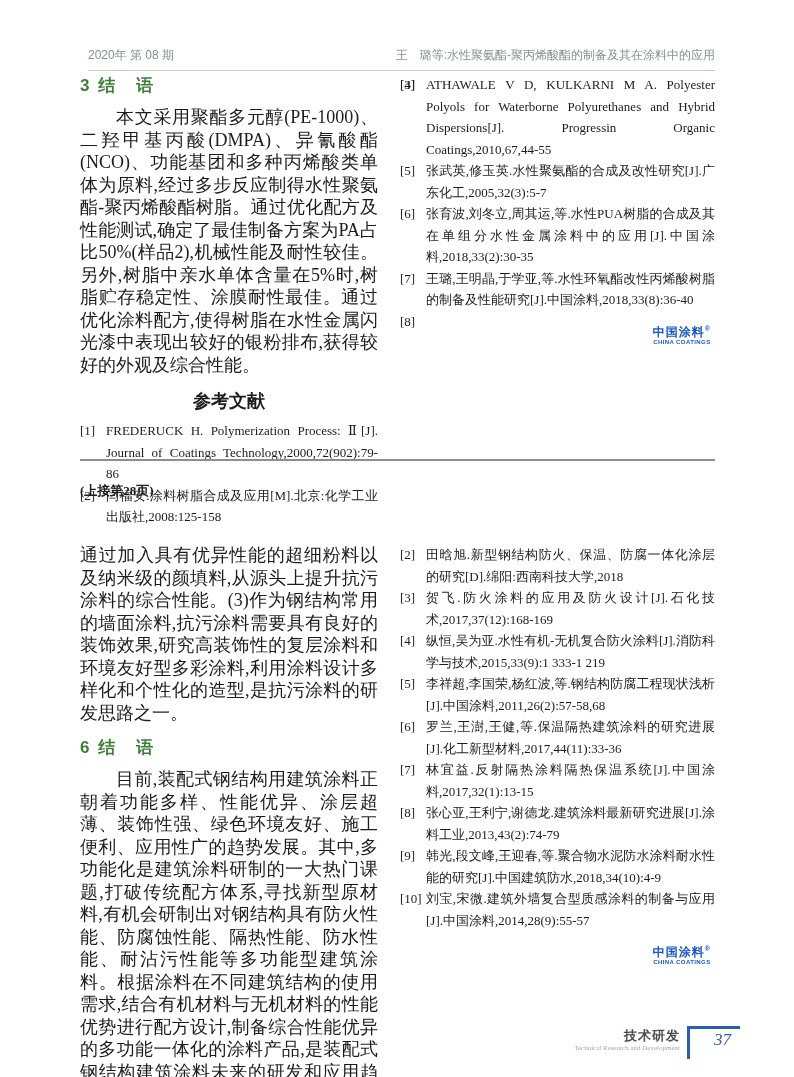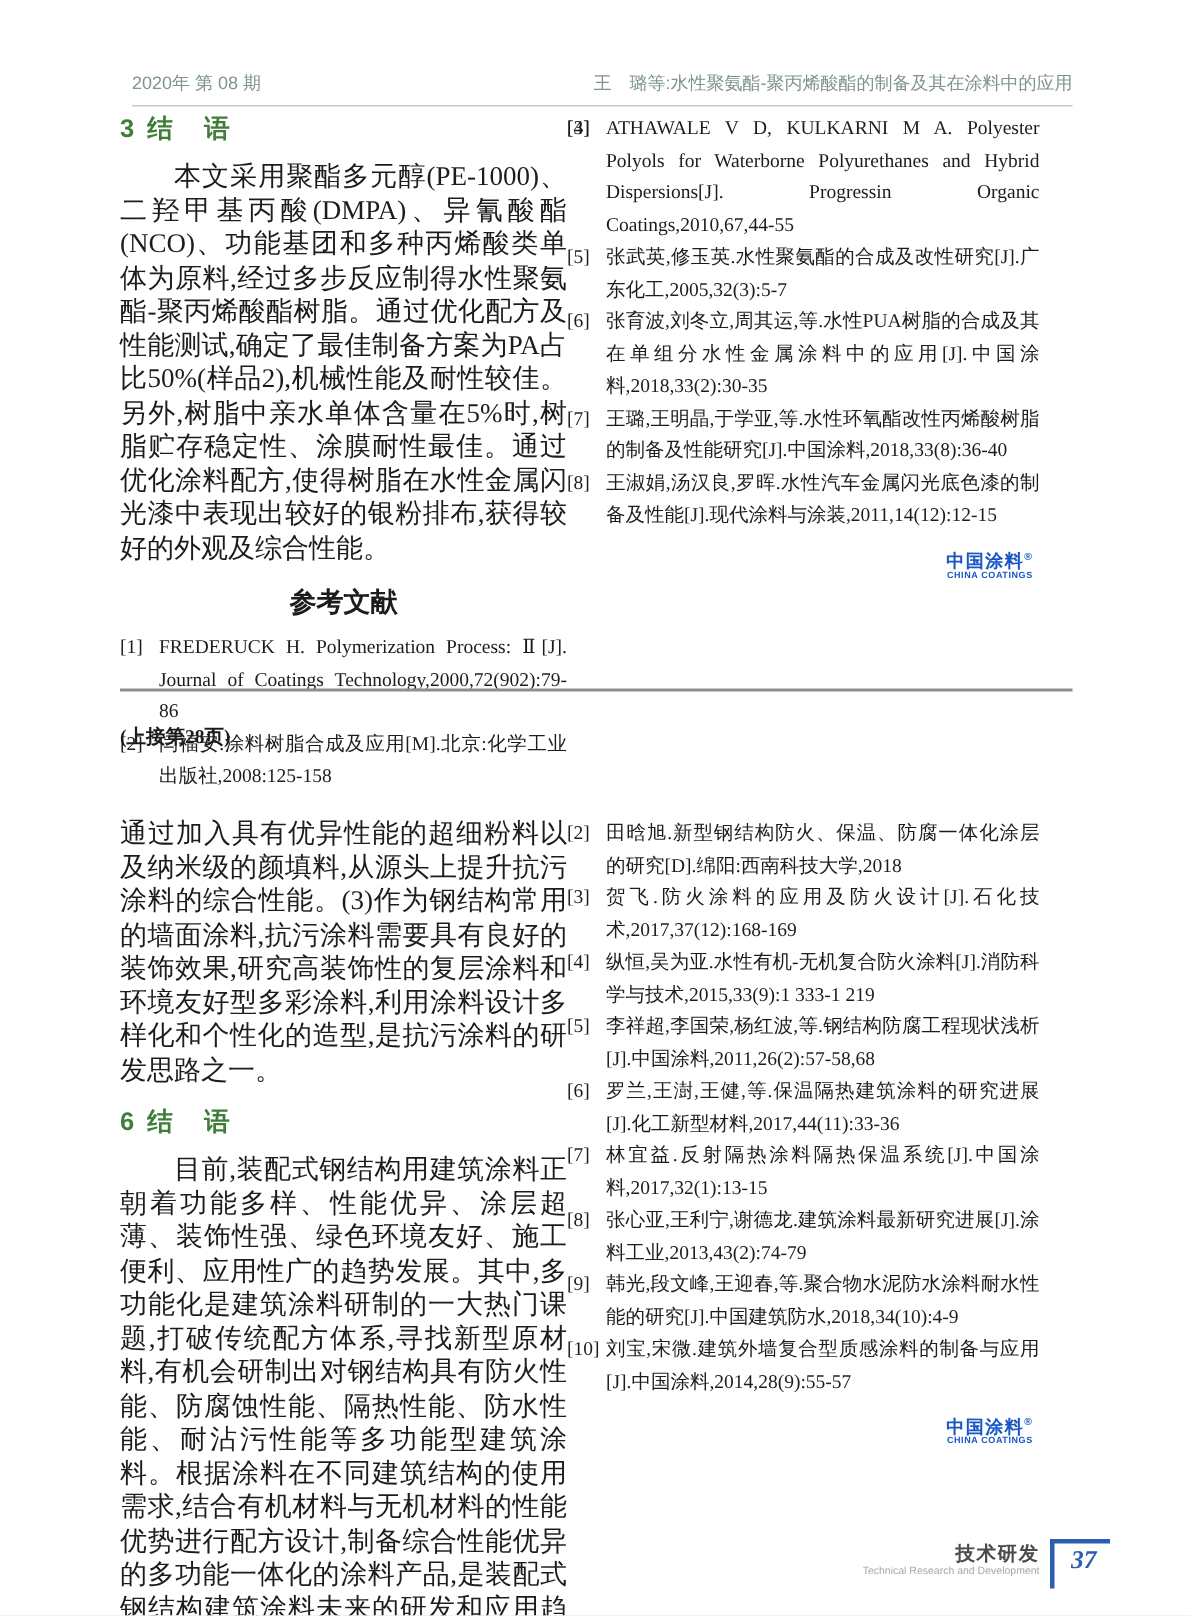--- a/index.html
+++ b/index.html
@@ -10,21 +10,21 @@
   }
   
   .header {
     position:absolute; top:47px; left:88px; right:79px;
     display:flex; justify-content:space-between; align-items:flex-end;
     font-size:12px; color:#7f948a; padding-bottom:6px;
     border-bottom:1px solid #c4ccc2;
     font-family:"Liberation Sans","DejaVu Sans",sans-serif;
   }
   
-  .article { position:absolute; left:80px; right:92px; display:flex; }
+  .article { position:absolute; left:80px; right:92px; display:flex; gap:22px; }
   .art1 { top:74px; }
   .art2 { top:544px; }
   .col-l { width:298px; flex:none; }
   .col-r { width:315px; flex:none; }
 
   .sec-heading {
     margin:0 0 9px 0; color:#3e7e38; font-size:17px; font-weight:bold;
     font-family:"Liberation Sans","DejaVu Sans",sans-serif; letter-spacing:2px;
   }
   .body-para {
@@ -53,27 +53,27 @@
     font-family:"Liberation Sans","DejaVu Sans",sans-serif; white-space:nowrap;
   }
   .logo-reg { font-size:7px; vertical-align:super; }
   .logo-en {
     color:#1857c4; font-size:6px; font-weight:bold; letter-spacing:0.4px;
     font-family:"Liberation Sans","DejaVu Sans",sans-serif; white-space:nowrap;
   }
 
   
   .footer { position:absolute; top:1026px; right:54px; display:flex; align-items:flex-start; gap:7px; }
-  .footer-text { text-align:right; padding-top:3px; line-height:1.15; font-family:Liberation Sans, sans-serif; }
+  .footer-text { text-align:right; padding-top:3px; line-height:1.15; font-family:Liberation Serif, serif; }
   .footer-cn { font-size:13px; font-weight:bold; color:#4b4b4b; letter-spacing:1px; }
   .footer-en { font-size:7px; color:#a8a8a8; }
   .page-box {
     border-top:3px solid #2b5eae; border-left:3px solid #2b5eae;
-    padding:1px 9px 9px 11px; color:#2b5eae;
-    font-size:17px; font-weight:bold; font-style:italic;
+    padding:1px 9px 9px 24px; color:#2b5eae;
+    font-size:17px; font-weight:normal; font-style:italic;
     font-family:"Liberation Serif","DejaVu Serif",serif;
   }
 </style>
 </head>
 <body>
 
 <div class="page">
 
   <div class="header">
     <span>2020年 第 08 期</span>
@@ -120,21 +120,20 @@
             <span>张育波,刘冬立,周其运,等.水性PUA树脂的合成及其在单组分水性金属涂料中的应用[J].中国涂料,2018,33(2):30-35</span>
           </div>
 
           <div class="ref">
             <span class="ref-num">[7]</span>
             <span>王璐,王明晶,于学亚,等.水性环氧酯改性丙烯酸树脂的制备及性能研究[J].中国涂料,2018,33(8):36-40</span>
           </div>
 
           <div class="ref">
             <span class="ref-num">[8]</span>
-            <span>王淑娟,汤汉良,罗晖.水性汽车金属闪光底色漆的制备及性能[J].现代涂料与涂装,2011,14(12):12-15</span>
           </div>
         </div>
       <div class="logo">
         <div class="logo-cn"><span>中国涂料</span><span class="logo-reg">®</span></div>
         <div class="logo-en">CHINA COATINGS</div>
       </div>
     </div>
   </div>
 
   <div class="divider"></div>

